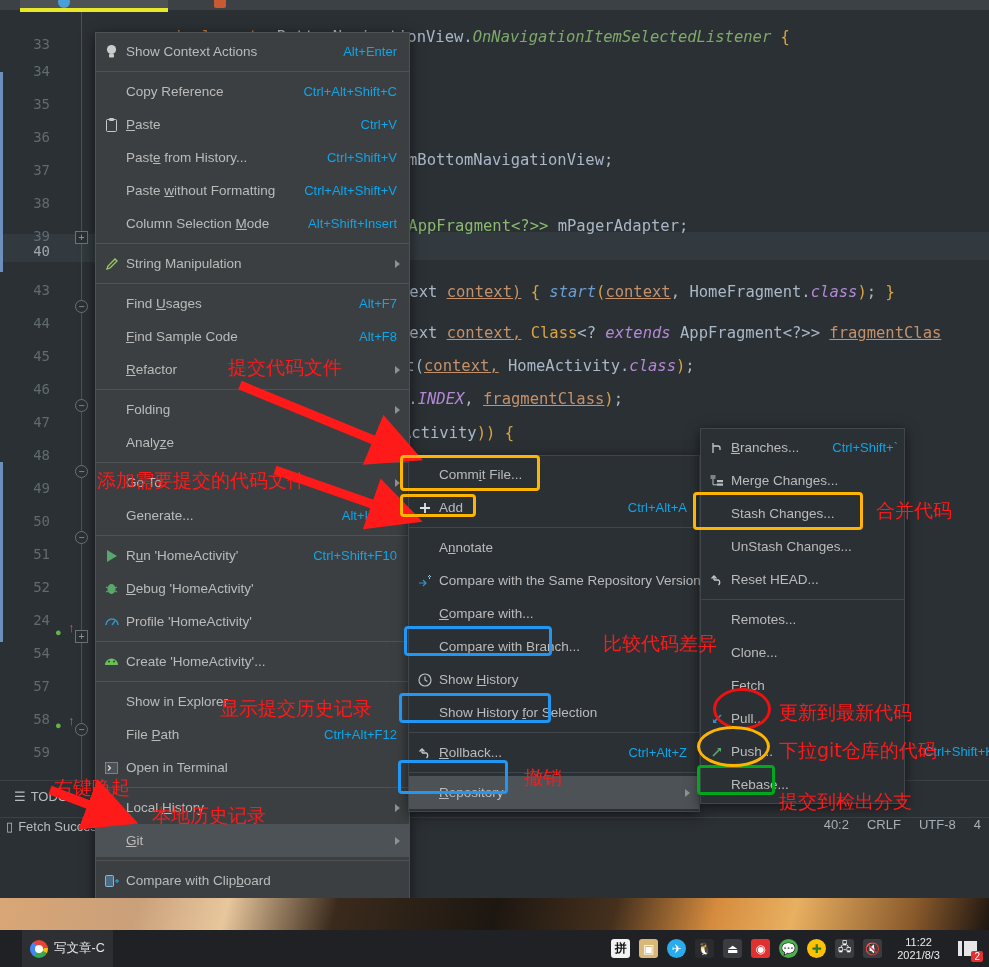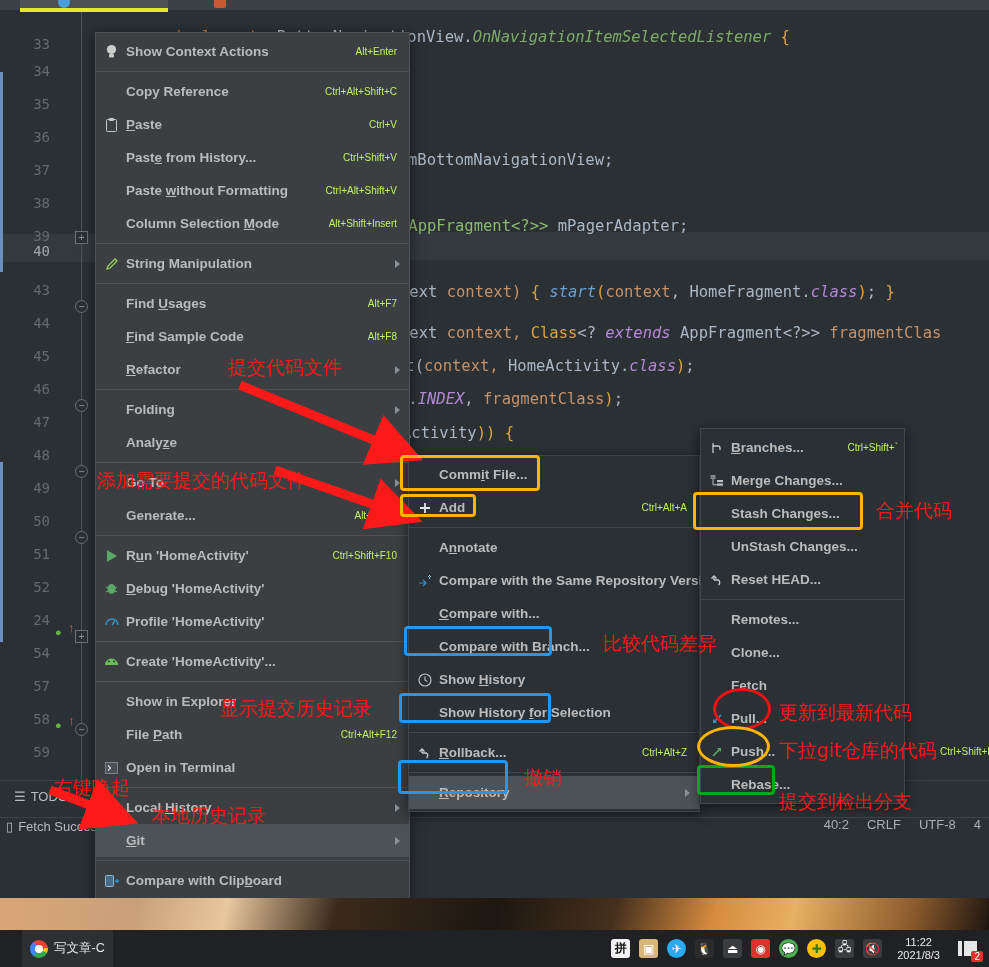--- a/index.html
+++ b/index.html
@@ -46,21 +46,21 @@
     position:absolute; font-family:"DejaVu Sans Mono", monospace; font-size:15.5px;
     white-space:pre; letter-spacing:0px;
   }
   .k-kw { color:#cc7832; }
   .k-kw2 { color:#b389d6; font-style:italic; }
   .k-grn { color:#7ea96a; font-style:italic; }
   .k-grn2 { color:#8ab96f; }
   .k-pln { color:#a9b7c6; }
   .k-blu { color:#6a9fd4; font-style:italic; }
   .k-org { color:#d9a441; }
-  .k-fld { color:#c5916a; }
+  .k-fld { color:#c5916a;text-decoration:underline; }
   .k-stat { color:#b389d6; font-style:italic; }
   .k-brc { color:#d9a441; }
   .code-hl { position:absolute; background:#323a3f; }
 
   .bottom-tools {
     position:absolute; left:0; right:0; bottom:0; height:120px; background:#2b3034;
     border-top:1px solid #3c4145;
   }
   .tool-row { position:absolute; left:0; right:0; top:8px; height:24px; }
   .tool-item {
@@ -98,22 +98,22 @@
     position:absolute; background:#3c3f41; border:1px solid #4e5254;
     box-shadow:0 3px 12px rgba(0,0,0,.55); padding:2px 0;
     font-size:13.5px; color:#bbbbbb;
   }
   .menu.dark { background:#2b3034; border-color:#3f474c; }
   .mi {
     position:relative; height:33px; display:flex; align-items:center;
     padding-left:30px; padding-right:12px; white-space:nowrap;
   }
   .mi.sel { background:#4d5256; }
-  .mi .lbl { flex:0 0 auto;font-weight:bold; }
-  .mi .sc { position:absolute; right:12px; color:#bef264; font-size:10px;text-align:right; }
+  .mi .lbl { flex:0 0 auto; }
+  .mi .sc { position:absolute; right:12px; color:#0ea5e9; font-size:13px;text-align:right; }
   .mi .arw { position:absolute; right:9px; width:0;height:0;
     border-left:5px solid #8b9398; border-top:4px solid transparent; border-bottom:4px solid transparent; }
   .mi .ico { position:absolute; left:7px; width:17px; height:17px;
     display:flex; align-items:center; justify-content:center; font-size:12px; }
   .msep { height:1px; background:#4e5254; margin:3px 0; }
   .menu.dark .msep { background:#3f474c; }
   u { text-decoration:underline; }
 
   
   #anno { position:absolute; inset:0; pointer-events:none; }

